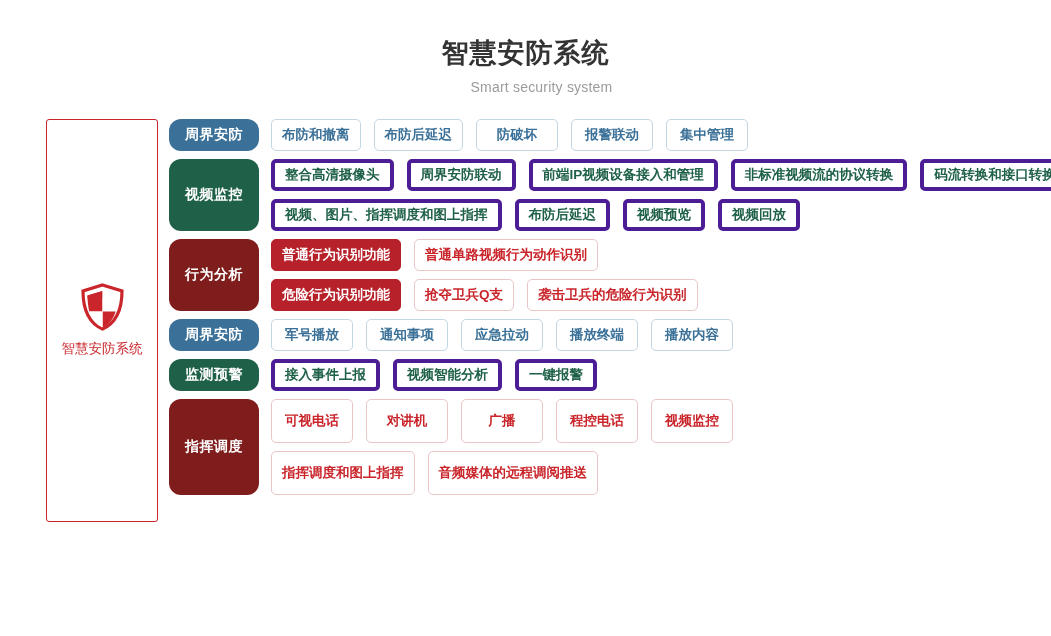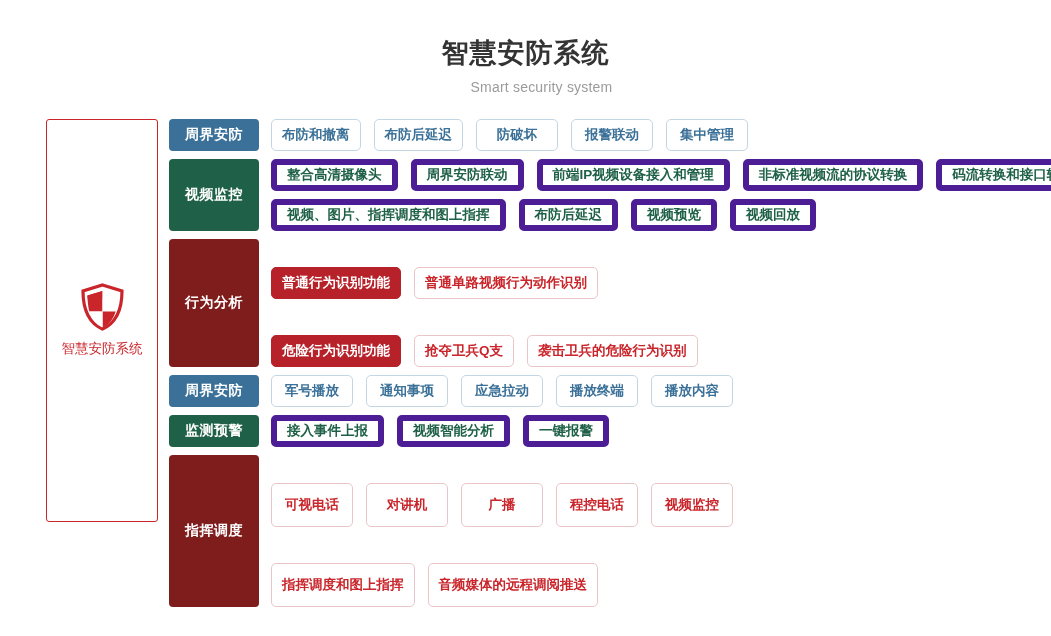--- a/index.html
+++ b/index.html
@@ -69,21 +69,21 @@
   .row {
     display: flex;
     align-items: stretch;
     margin-bottom: 8px;
   }
   .row:last-child { margin-bottom: 0; }
 
   .cat {
     width: 90px;
     flex: 0 0 90px;
-    border-radius: 4px;
+    border-radius: 12px;
     color: #ffffff;
     font-size: 14px;
     font-weight: bold;
     display: flex;
     align-items: center;
     justify-content: center;
     text-align: center;
     letter-spacing: .5px;
   }
   .cat.blue  { background: #3b7198; }
@@ -111,22 +111,22 @@
     border-radius: 5px;
     background: #ffffff;
     display: flex;
     align-items: center;
     justify-content: center;
     font-size: 13.5px;
     font-weight: bold;
     white-space: nowrap;
   }
   .chip.blue  { border: 1px solid #c3d6e4; color: #3b7198; }
-  .chip.green { border: 6px solid #4c1d95; color: #1f6148; }
-  .chip.red   { border: 1px solid #eac6c8; color: #c9252b; margin-top: 28px; }
+  .chip.green { border: 4px solid #4c1d95; color: #1f6148; }
+  .chip.red   { border: 1px solid #eac6c8; color: #c9252b; }
 
   .chip.tall { height: 44px; }
 
   .chip.filled {
     background: #b7222a;
     border: 1px solid #b7222a;
     color: #ffffff;
   }
 </style>
 </head>

